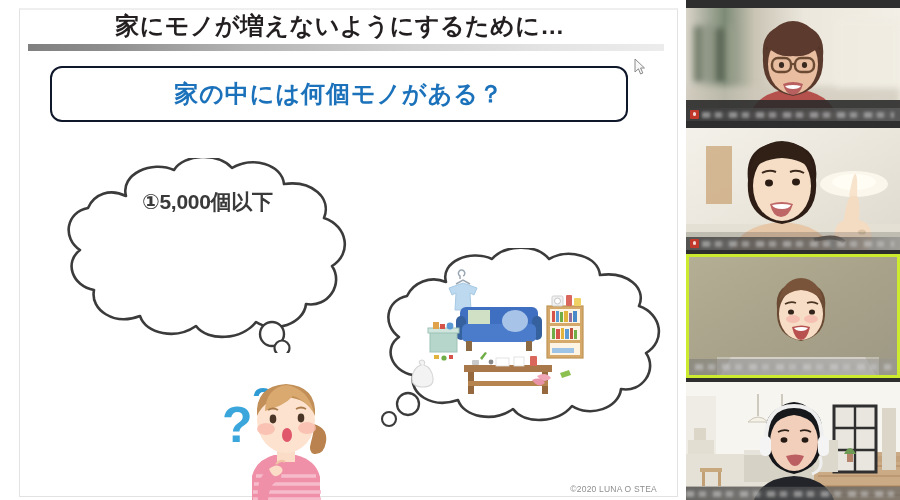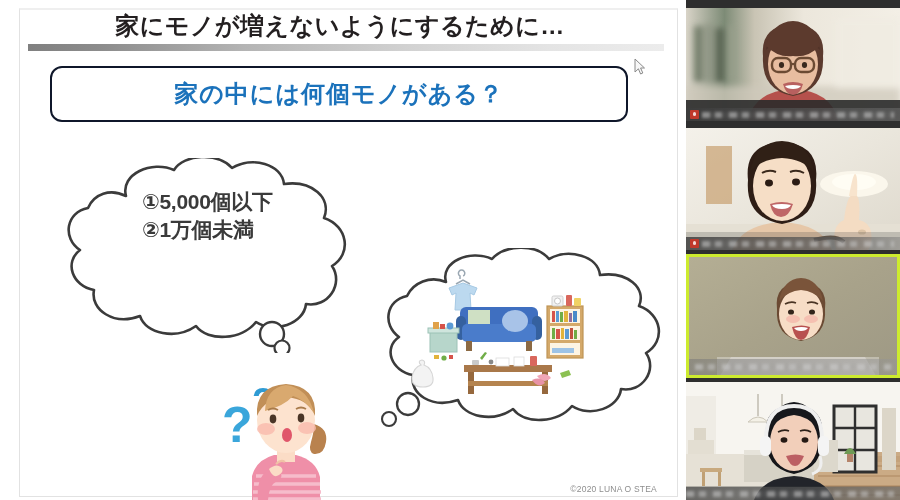--- a/index.html
+++ b/index.html
@@ -75,21 +75,20 @@
       <svg width="300" height="195" viewBox="0 0 300 195">
         <path d="M70 38 C64 16 96 2 118 12 C128 -4 162 -6 176 10 C196 -2 226 6 228 26
                  C256 22 276 40 268 60 C292 68 296 96 276 108 C288 126 272 150 250 146
                  C248 166 218 176 200 164 C186 182 152 184 140 168 C120 182 90 176 84 158
                  C58 168 34 152 38 132 C16 128 8 104 24 92 C6 80 10 54 32 50 C38 36 54 30 70 38 Z" fill="#ffffff" stroke="#3b3b3b" stroke-width="2.6" stroke-linejoin="round"></path>
         <circle cx="216" cy="176" r="12" fill="#fff" stroke="#3b3b3b" stroke-width="2.4"></circle>
         <circle cx="226" cy="190" r="7.5" fill="#fff" stroke="#3b3b3b" stroke-width="2.2"></circle>
       </svg>
       <div id="optlist">
         <div class="opt">①5,000個以下</div>
-        <div class="opt">②1万個未満</div>
       </div>
     </div>
 
     <div id="bubbleB">
       <svg width="300" height="185" viewBox="0 0 300 185">
 
         <path d="M74 34 C68 14 98 1 120 11 C132 -3 164 -5 177 11 C197 0 226 8 228 27
                  C255 23 275 40 267 58 C290 66 294 93 274 105 C286 122 270 145 249 141
                  C247 160 218 170 200 158 C186 175 153 177 141 161 C121 175 92 169 86 152
                  C60 161 37 146 41 127 C19 123 11 100 27 89 C10 77 14 52 35 48 C41 35 58 27 74 34 Z" fill="#ffffff" stroke="#3b3b3b" stroke-width="2.6" stroke-linejoin="round"></path>

